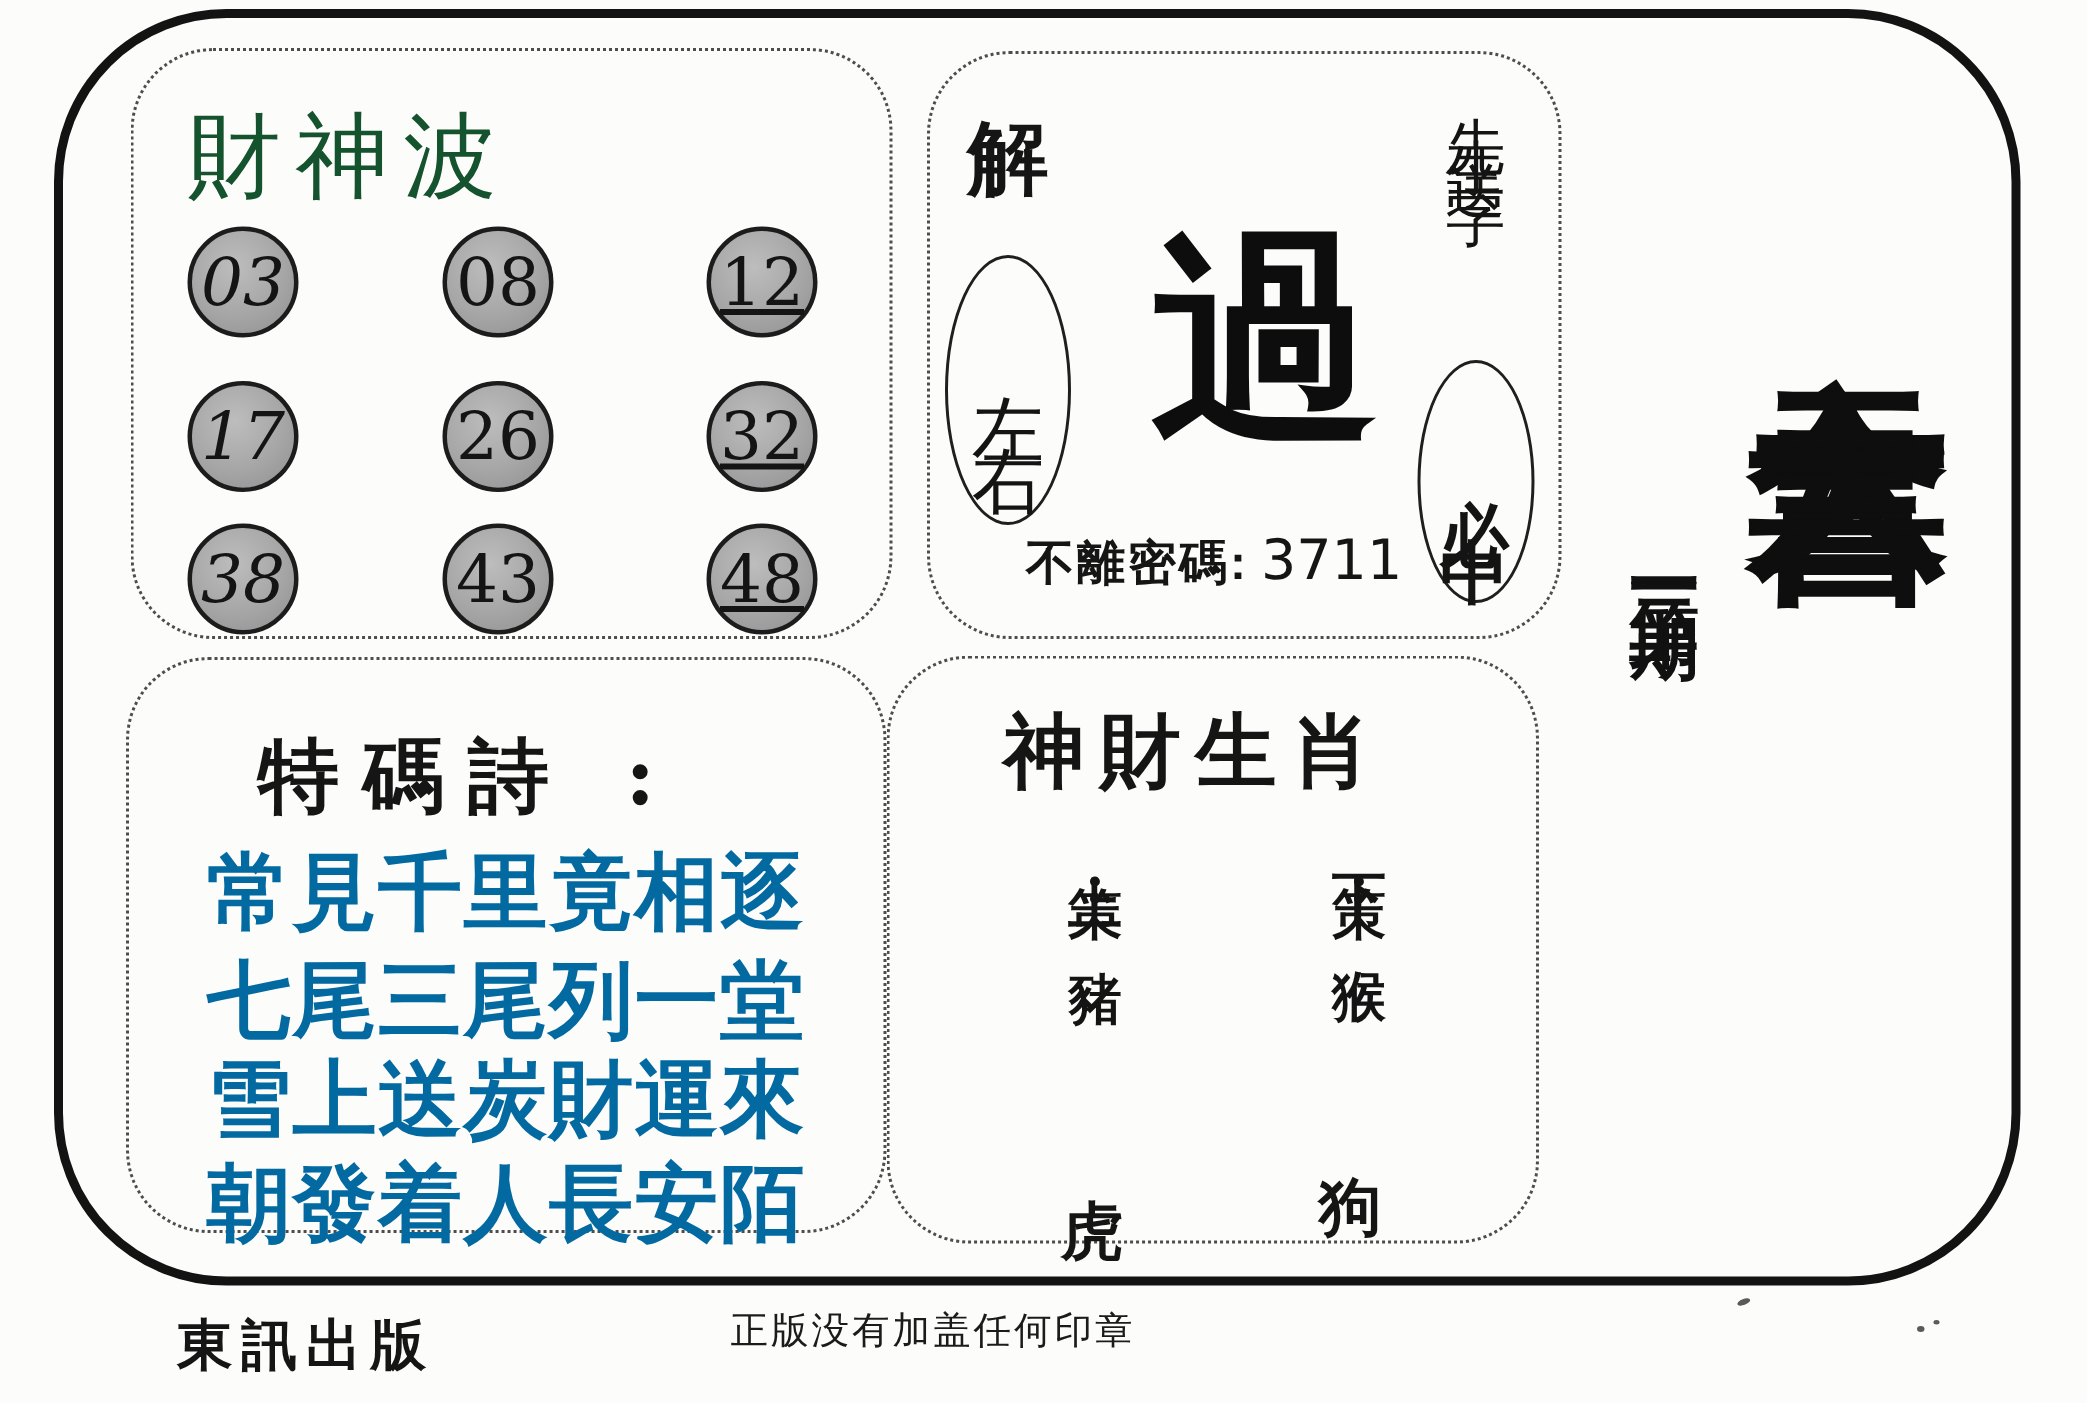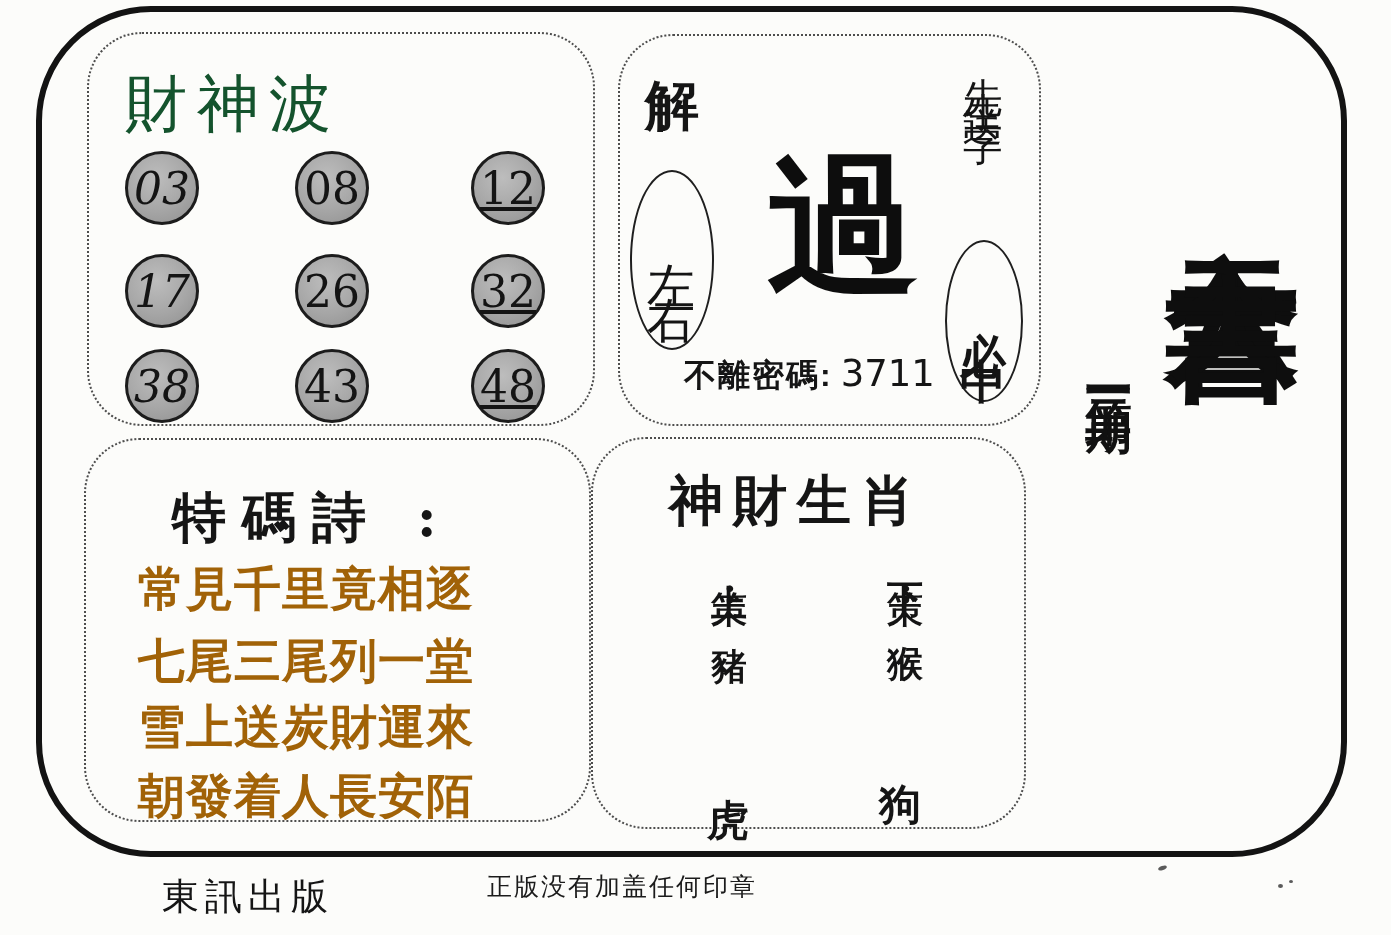--- a/index.html
+++ b/index.html
@@ -105,22 +105,22 @@
   }
 
   
   .poem-title {
     position: absolute; left: 86px; top: 42px;
     font-size: 54px; font-weight: 900; letter-spacing: 16px;
     white-space: nowrap;
   }
   .poem-line {
     position: absolute; left: 52px;
-    font-size: 47px; font-weight: 700; letter-spacing: 1px;
-    white-space: nowrap; color: #a16207;
+    font-size: 56px; font-weight: 700; letter-spacing: 1px;
+    white-space: nowrap; color: #0369a1;
   }
   .pl-1 { top: 118px; } .pl-2 { top: 190px; } .pl-3 { top: 256px; } .pl-4 { top: 325px; }
 
   
   .zodiac-title {
     position: absolute; left: 76px; top: 26px;
     font-size: 54px; font-weight: 900; letter-spacing: 10px;
     white-space: nowrap;
   }
   .zcol {
@@ -147,23 +147,22 @@
     position: absolute; left: 1078px; top: 362px;
     font-size: 47px; font-weight: 700; letter-spacing: 2px;
     writing-mode: vertical-rl; text-orientation: upright;
     font-family: "DejaVu Sans", "Liberation Sans", sans-serif;
     color: #111111;
   }
 
   
   .footer-publisher {
     position: absolute; left: 118px; top: 872px;
-    font-size: 37px; font-weight: 400; letter-spacing: 6px;
-    white-space: nowrap;
-    margin-left: 44px;
+    font-size: 37px; font-weight: 700; letter-spacing: 6px;
+    white-space: nowrap;
   }
   .footer-note {
     position: absolute; left: 487px; top: 870px;
     font-size: 25px; font-weight: 500; letter-spacing: 2px;
     white-space: nowrap; color: #1b1b1b;
   }
 
   
   .speck { position: absolute; background: #5a5a5a; border-radius: 50%; }
   .speck-1 { left: 1158px; top: 866px; width: 9px; height: 4px; transform: rotate(-20deg); }

